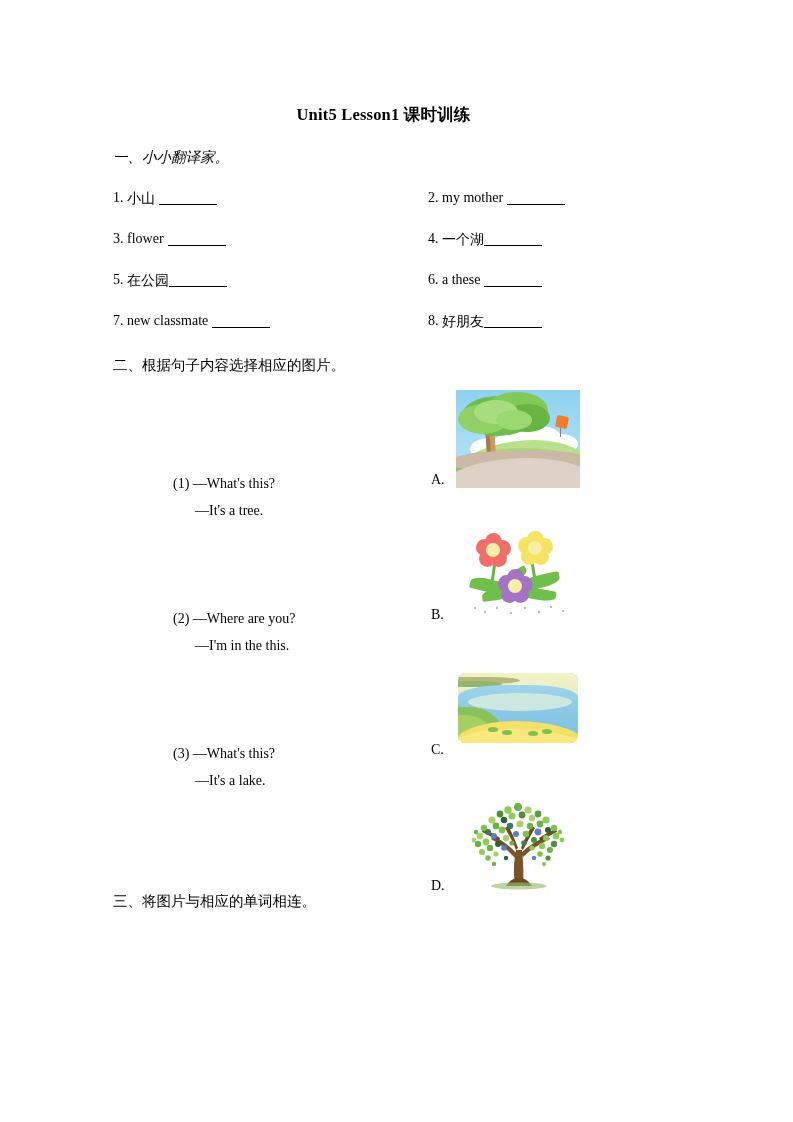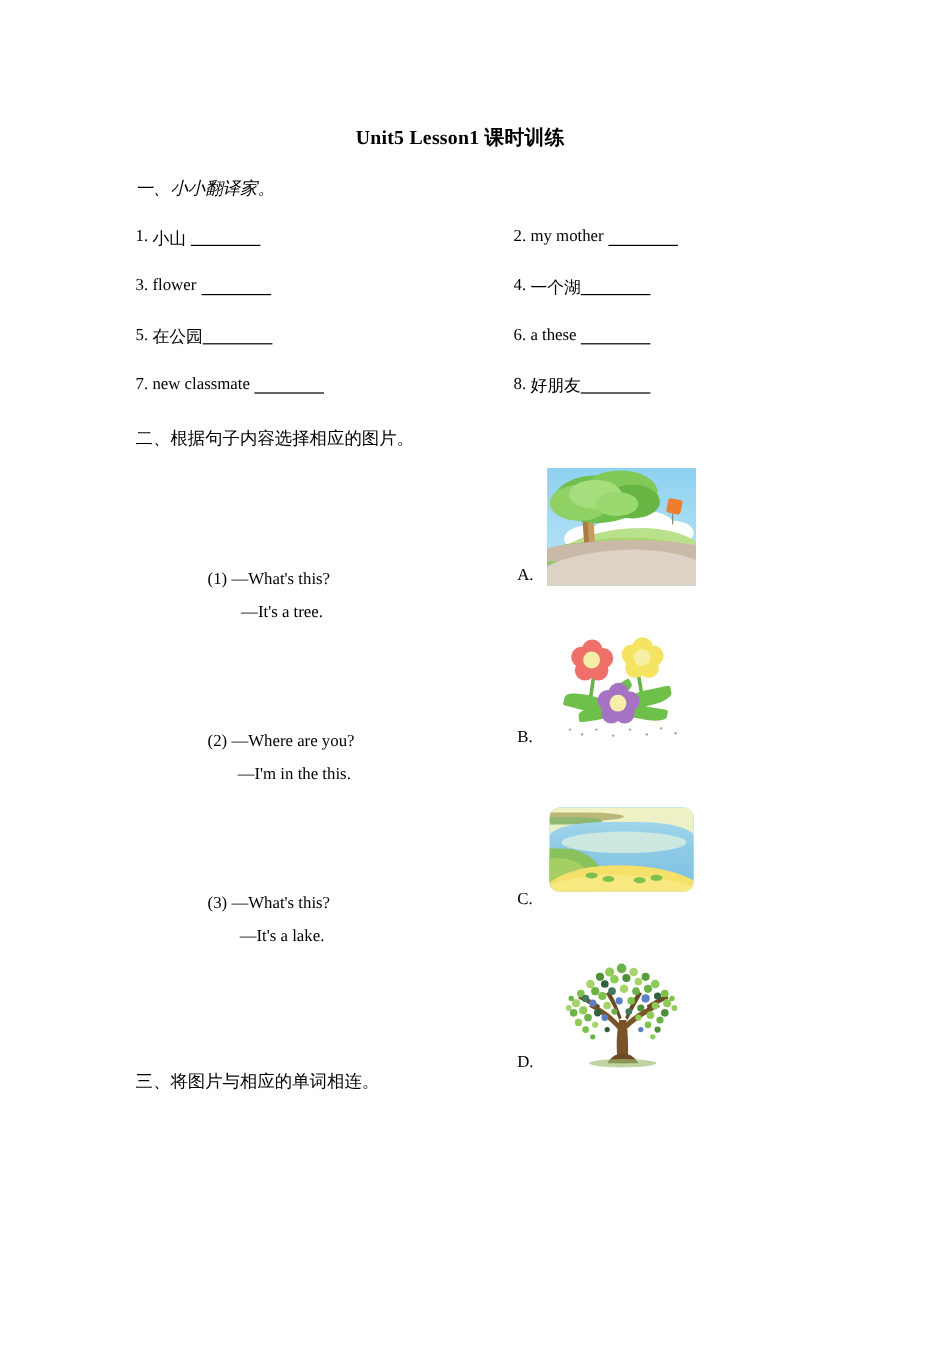--- a/index.html
+++ b/index.html
@@ -77,21 +77,21 @@
 
   
   .qa-block {
     position: absolute;
     left: 129px;
     font-size: 14px;
     line-height: 1.95;
     white-space: nowrap;
     margin-left: 44px;
   }
-  .qa-line2 { padding-left: 22px; text-align: center; }
+  .qa-line2 { padding-left: 22px; }
   #qa-1 { top: 470px; }
   #qa-2 { top: 605px; }
   #qa-3 { top: 740px; }
   #qa-4 { top: 876px; }
 
   .opt-label {
     position: absolute;
     left: 431px;
     font-size: 14px;
   }

